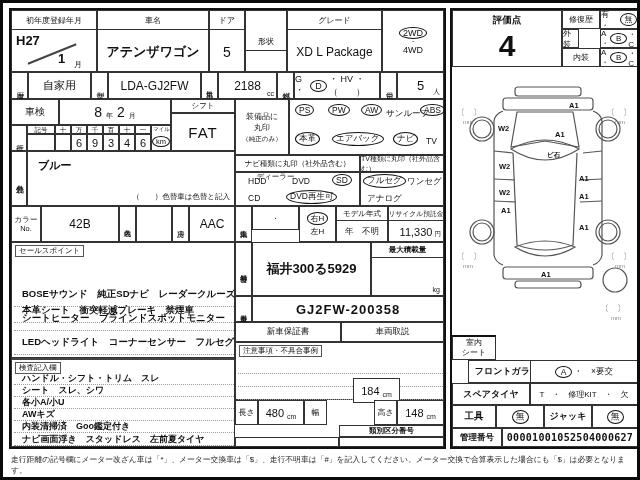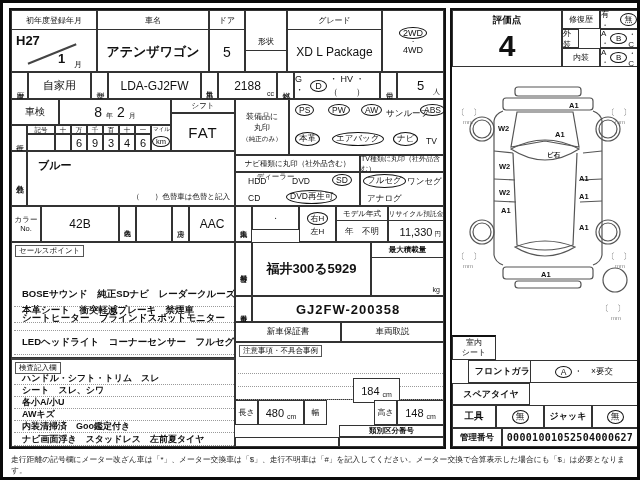--- a/index.html
+++ b/index.html
@@ -342,20 +342,21 @@
     <div class="c fc" style="left:0;top:325px;width:44px;height:25px;border-top:2px solid #111;font-size:8px;line-height:10px;">
       <span>室内</span>
         <span>シート</span>
     </div>
     <div class="c f" style="left:16px;top:350px;width:78px;height:23px;font-size:9px;font-weight:bold;">フロントガラス</div>
     <div class="c f" style="left:78px;top:350px;width:108px;height:23px;font-size:8.5px;gap:2px;">
       <span class="o">A</span>
       <span>・　×要交</span>
     </div>
     <div class="c f" style="left:0;top:373px;width:78px;height:22px;font-size:9px;font-weight:bold;">スペアタイヤ</div>
+    <div class="c f" style="left:78px;top:373px;width:108px;height:22px;font-size:8px;">T　・　修理KIT　・　欠</div>
     <div class="c f" style="left:0;top:395px;width:44px;height:23px;font-size:9.5px;font-weight:bold;">工具</div>
     <div class="c f" style="left:44px;top:395px;width:48px;height:23px;">
       <span class="o" style="font-size:8.5px;">無</span>
     </div>
     <div class="c f" style="left:92px;top:395px;width:48px;height:23px;font-size:9px;font-weight:bold;">ジャッキ</div>
     <div class="c f" style="left:140px;top:395px;width:46px;height:23px;">
       <span class="o" style="font-size:8.5px;">無</span>
     </div>
     <div class="c f" style="left:0;top:418px;width:50px;height:19px;font-size:8.5px;font-weight:bold;">管理番号</div>
     <div class="c f" style="left:50px;top:418px;width:136px;height:19px;font-size:10px;font-weight:bold;font-family:'DejaVu Sans Mono',monospace;letter-spacing:0.3px;">00001001052504000627</div>

